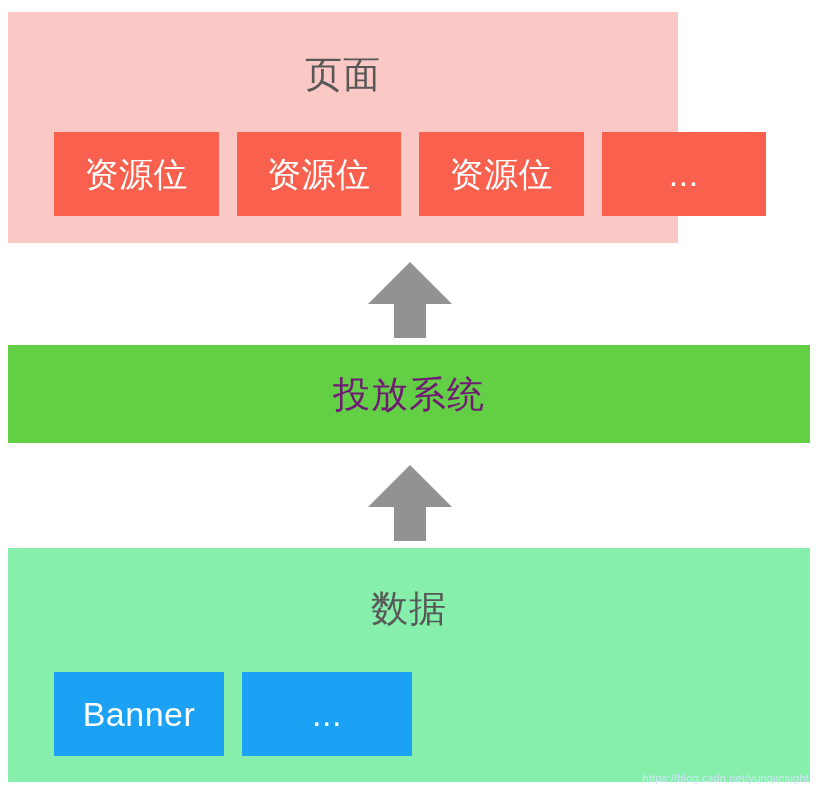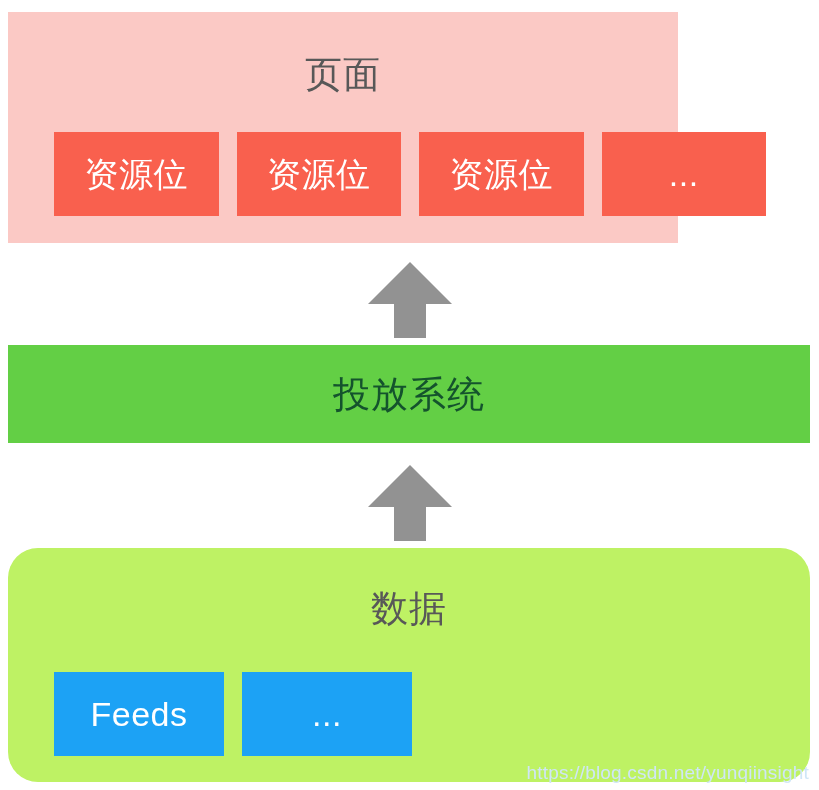--- a/index.html
+++ b/index.html
@@ -83,34 +83,33 @@
     left: 8px;
     top: 345px;
     width: 802px;
     height: 98px;
     background: #63cf45;
     display: flex;
     align-items: center;
     justify-content: center;
   }
   #delivery-band .delivery-label {
-    color: #14532d;
+    color: #701a75;
     font-size: 37px;
     line-height: 1;
     letter-spacing: 1px;
   }
 
   
   #data-band {
     left: 8px;
     top: 548px;
     width: 802px;
     height: 234px;
-    background: #bef264;
-    border-radius: 30px;
+    background: #86efac;
   }
   #data-band .band-title { top: 585px; }
   #data-band .chip-row {
     left: 46px;
     top: 124px;
     width: 712px;
     gap: 18px;
   }
   #data-band .chip {
     width: 170px;
@@ -126,21 +125,21 @@
     height: 76px;
   }
   #arrow-top { left: 368px; top: 262px; }
   #arrow-bottom { left: 368px; top: 465px; }
 
   
   #watermark {
     position: absolute;
     right: 10px;
     bottom: 6px;
-    font-size: 19px;
+    font-size: 11px;
     color: #cfe6f7;
     letter-spacing: 0.2px;
     white-space: nowrap;
   }
 </style>
 </head>
 <body>
 
 <div class="stage">
 
@@ -168,20 +167,20 @@
   <div class="arrow-up" id="arrow-bottom">
     <svg width="84" height="76" viewBox="0 0 84 76" aria-hidden="true">
       <polygon points="42,0 84,42 58,42 58,76 26,76 26,42 0,42" fill="#929292"></polygon>
     </svg>
   </div>
 
   <div class="band" id="data-band">
     <div class="band-title">数据</div>
 
     <div class="chip-row">
-      <div class="chip">Feeds</div>
+      <div class="chip">Banner</div>
       <div class="chip">...</div>
     </div>
   </div>
 
   <div id="watermark">https://blog.csdn.net/yunqiinsight</div>
 
 </div>
 
 </body></html>

